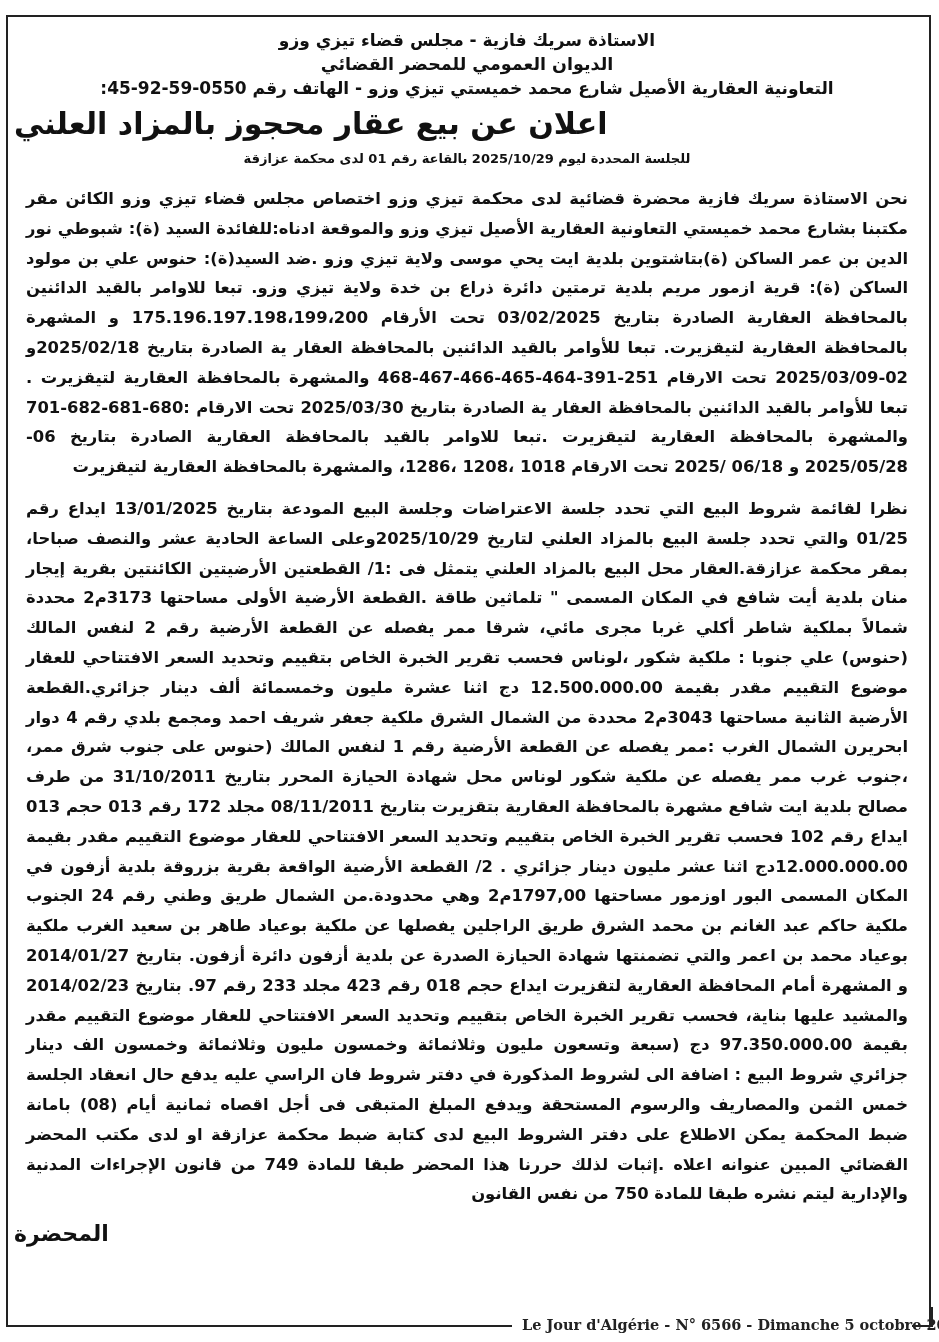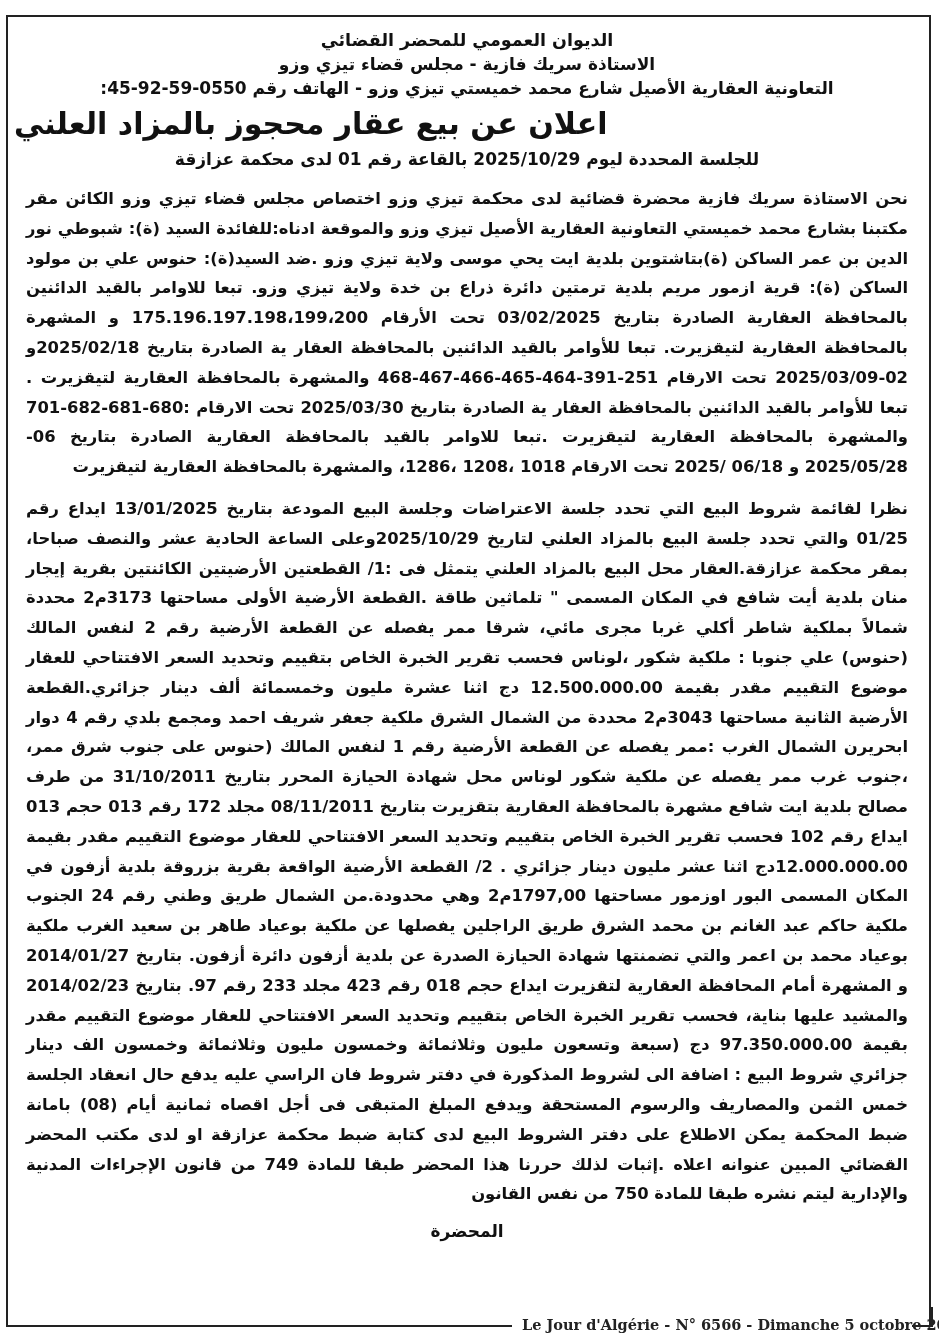--- a/index.html
+++ b/index.html
@@ -9,44 +9,44 @@
       border-top: 2px solid #222; border-left: 2px solid #222; border-right: 2px solid #222;
       box-sizing: border-box;
     }
     .content {
       position: absolute; left: 14px; top: 28px; width: 906px;
       direction: rtl; font-family: "DejaVu Sans", sans-serif; font-weight: bold;
     }
     .hdr { text-align: center; font-size: 17px; line-height: 24px; margin: 0; }
     .hdr.office { font-size: 17.5px; }
     .title { text-align: left; font-size: 30px; line-height: 40px; margin: 4px 0 2px 0; font-weight: bold; }
-    .sub { text-align: center; font-size: 17px; line-height: 26px; margin: 0; }
+    .sub { text-align: center; font-size: 13px; line-height: 26px; margin: 0; }
     .body-text {
       margin-top: 6px; font-size: 16.4px; line-height: 29.8px; text-align: justify;
       text-align-last: right;
     }
     .body-text p { margin: 12px; }
-    .signature { margin-top: 10px; font-size: 17px; text-align: center; }
+    .signature { margin-top: 10px; font-size: 22px; text-align: left; }
     .footer {
       position: absolute; left: 0; right: 0; top: 1316px; height: 20px;
       font-family: "DejaVu Serif", serif; font-weight: bold; font-size: 14.5px;
     }
     .footer .rule-left { position: absolute; left: 6px; top: 9px; width: 506px; height: 2px; background: #222; }
     .footer .rule-right { position: absolute; left: 912px; top: 9px; width: 21px; height: 2px; background: #222; }
     .footer .rule-up { position: absolute; left: 931px; top: -9px; width: 2px; height: 20px; background: #222; }
     .footer .label { position: absolute; left: 522px; top: 0; white-space: nowrap; color: #222; }
   </style>
 </head>
 <body>
 
 <div class="frame"></div>
 
 <div class="content">
+  <p class="hdr">الاستاذة سريك فازية - مجلس قضاء تيزي وزو</p>
   <p class="hdr office">الديوان العمومي للمحضر القضائي</p>
-  <p class="hdr">الاستاذة سريك فازية - مجلس قضاء تيزي وزو</p>
   <p class="hdr">التعاونية العقارية الأصيل شارع محمد خميستي تيزي وزو - الهاتف رقم 0550-59-92-45:</p>
 
   <h1 class="title">اعلان عن بيع عقار محجوز بالمزاد العلني</h1>
 
   <p class="sub">للجلسة المحددة ليوم 2025/10/29 بالقاعة رقم 01 لدى محكمة عزازقة</p>
 
   <div class="body-text">
     <p>نحن الاستاذة سريك فازية محضرة قضائية لدى محكمة تيزي وزو اختصاص مجلس قضاء تيزي وزو الكائن مقر مكتبنا بشارع محمد خميستي التعاونية العقارية الأصيل تيزي وزو والموقعة ادناه:للفائدة السيد (ة): شبوطي نور الدين بن عمر الساكن (ة)بتاشتوين بلدية ايت يحي موسى ولاية تيزي وزو .ضد السيد(ة): حنوس علي بن مولود الساكن (ة): قرية ازمور مريم بلدية ترمتين دائرة ذراع بن خدة ولاية تيزي وزو. تبعا للاوامر بالقيد الدائنين بالمحافظة العقارية الصادرة بتاريخ 03/02/2025 تحت الأرقام 175.196.197.198،199،200 و المشهرة بالمحافظة العقارية لتيقزيرت. تبعا للأوامر بالقيد الدائنين بالمحافظة العقار ية الصادرة بتاريخ 2025/02/18و 02-2025/03/09 تحت الارقام 251-391-464-465-466-467-468 والمشهرة بالمحافظة العقارية لتيقزيرت . تبعا للأوامر بالقيد الدائنين بالمحافظة العقار ية الصادرة بتاريخ 2025/03/30 تحت الارقام :680-681-682-701 والمشهرة بالمحافظة العقارية لتيقزيرت .تبعا للاوامر بالقيد بالمحافظة العقارية الصادرة بتاريخ 06-2025/05/28 و 06/18 /2025 تحت الارقام 1018 ،1208 ،1286، والمشهرة بالمحافظة العقارية لتيقزيرت</p>
     <p>نظرا لقائمة شروط البيع التي تحدد جلسة الاعتراضات وجلسة البيع المودعة بتاريخ 13/01/2025 ايداع رقم 01/25 والتي تحدد جلسة البيع بالمزاد العلني لتاريخ 2025/10/29وعلى الساعة الحادية عشر والنصف صباحا، بمقر محكمة عزازقة.العقار محل البيع بالمزاد العلني يتمثل فى :1/ القطعتين الأرضيتين الكائنتين بقرية إيجار منان بلدية أيت شافع في المكان المسمى " تلماثين طاقة .القطعة الأرضية الأولى مساحتها 3173م2 محددة شمالاً بملكية شاطر أكلي غربا مجرى مائي، شرقا ممر يفصله عن القطعة الأرضية رقم 2 لنفس المالك (حنوس) علي جنوبا : ملكية شكور ،لوناس فحسب تقرير الخبرة الخاص بتقييم وتحديد السعر الافتتاحي للعقار موضوع التقييم مقدر بقيمة 12.500.000.00 دج اثنا عشرة مليون وخمسمائة ألف دينار جزائري.القطعة الأرضية الثانية مساحتها 3043م2 محددة من الشمال الشرق ملكية جعفر شريف احمد ومجمع بلدي رقم 4 دوار ابحريرن الشمال الغرب :ممر يفصله عن القطعة الأرضية رقم 1 لنفس المالك (حنوس على جنوب شرق ممر، ،جنوب غرب ممر يفصله عن ملكية شكور لوناس محل شهادة الحيازة المحرر بتاريخ 31/10/2011 من طرف مصالح بلدية ايت شافع مشهرة بالمحافظة العقارية بتقزيرت بتاريخ 08/11/2011 مجلد 172 رقم 013 حجم 013 ايداع رقم 102 فحسب تقرير الخبرة الخاص بتقييم وتحديد السعر الافتتاحي للعقار موضوع التقييم مقدر بقيمة 12.000.000.00دج اثنا عشر مليون دينار جزائري . 2/ القطعة الأرضية الواقعة بقرية بزروقة بلدية أزفون في المكان المسمى البور اوزمور مساحتها 1797,00م2 وهي محدودة.من الشمال طريق وطني رقم 24 الجنوب ملكية حاكم عبد الغانم بن محمد الشرق طريق الراجلين يفصلها عن ملكية بوعياد طاهر بن سعيد الغرب ملكية بوعياد محمد بن اعمر والتي تضمنتها شهادة الحيازة الصدرة عن بلدية أزفون دائرة أزفون. بتاريخ 2014/01/27 و المشهرة أمام المحافظة العقارية لتقزيرت ايداع حجم 018 رقم 423 مجلد 233 رقم 97. بتاريخ 2014/02/23 والمشيد عليها بناية، فحسب تقرير الخبرة الخاص بتقييم وتحديد السعر الافتتاحي للعقار موضوع التقييم مقدر بقيمة 97.350.000.00 دج (سبعة وتسعون مليون وثلاثمائة وخمسون مليون وثلاثمائة وخمسون الف دينار جزائري شروط البيع : اضافة الى لشروط المذكورة في دفتر شروط فان الراسي عليه يدفع حال انعقاد الجلسة خمس الثمن والمصاريف والرسوم المستحقة ويدفع المبلغ المتبقى فى أجل اقصاه ثمانية أيام (08) بامانة ضبط المحكمة يمكن الاطلاع على دفتر الشروط البيع لدى كتابة ضبط محكمة عزازقة او لدى مكتب المحضر القضائي المبين عنوانه اعلاه .إثبات لذلك حررنا هذا المحضر طبقا للمادة 749 من قانون الإجراءات المدنية والإدارية ليتم نشره طبقا للمادة 750 من نفس القانون</p>
   </div>

